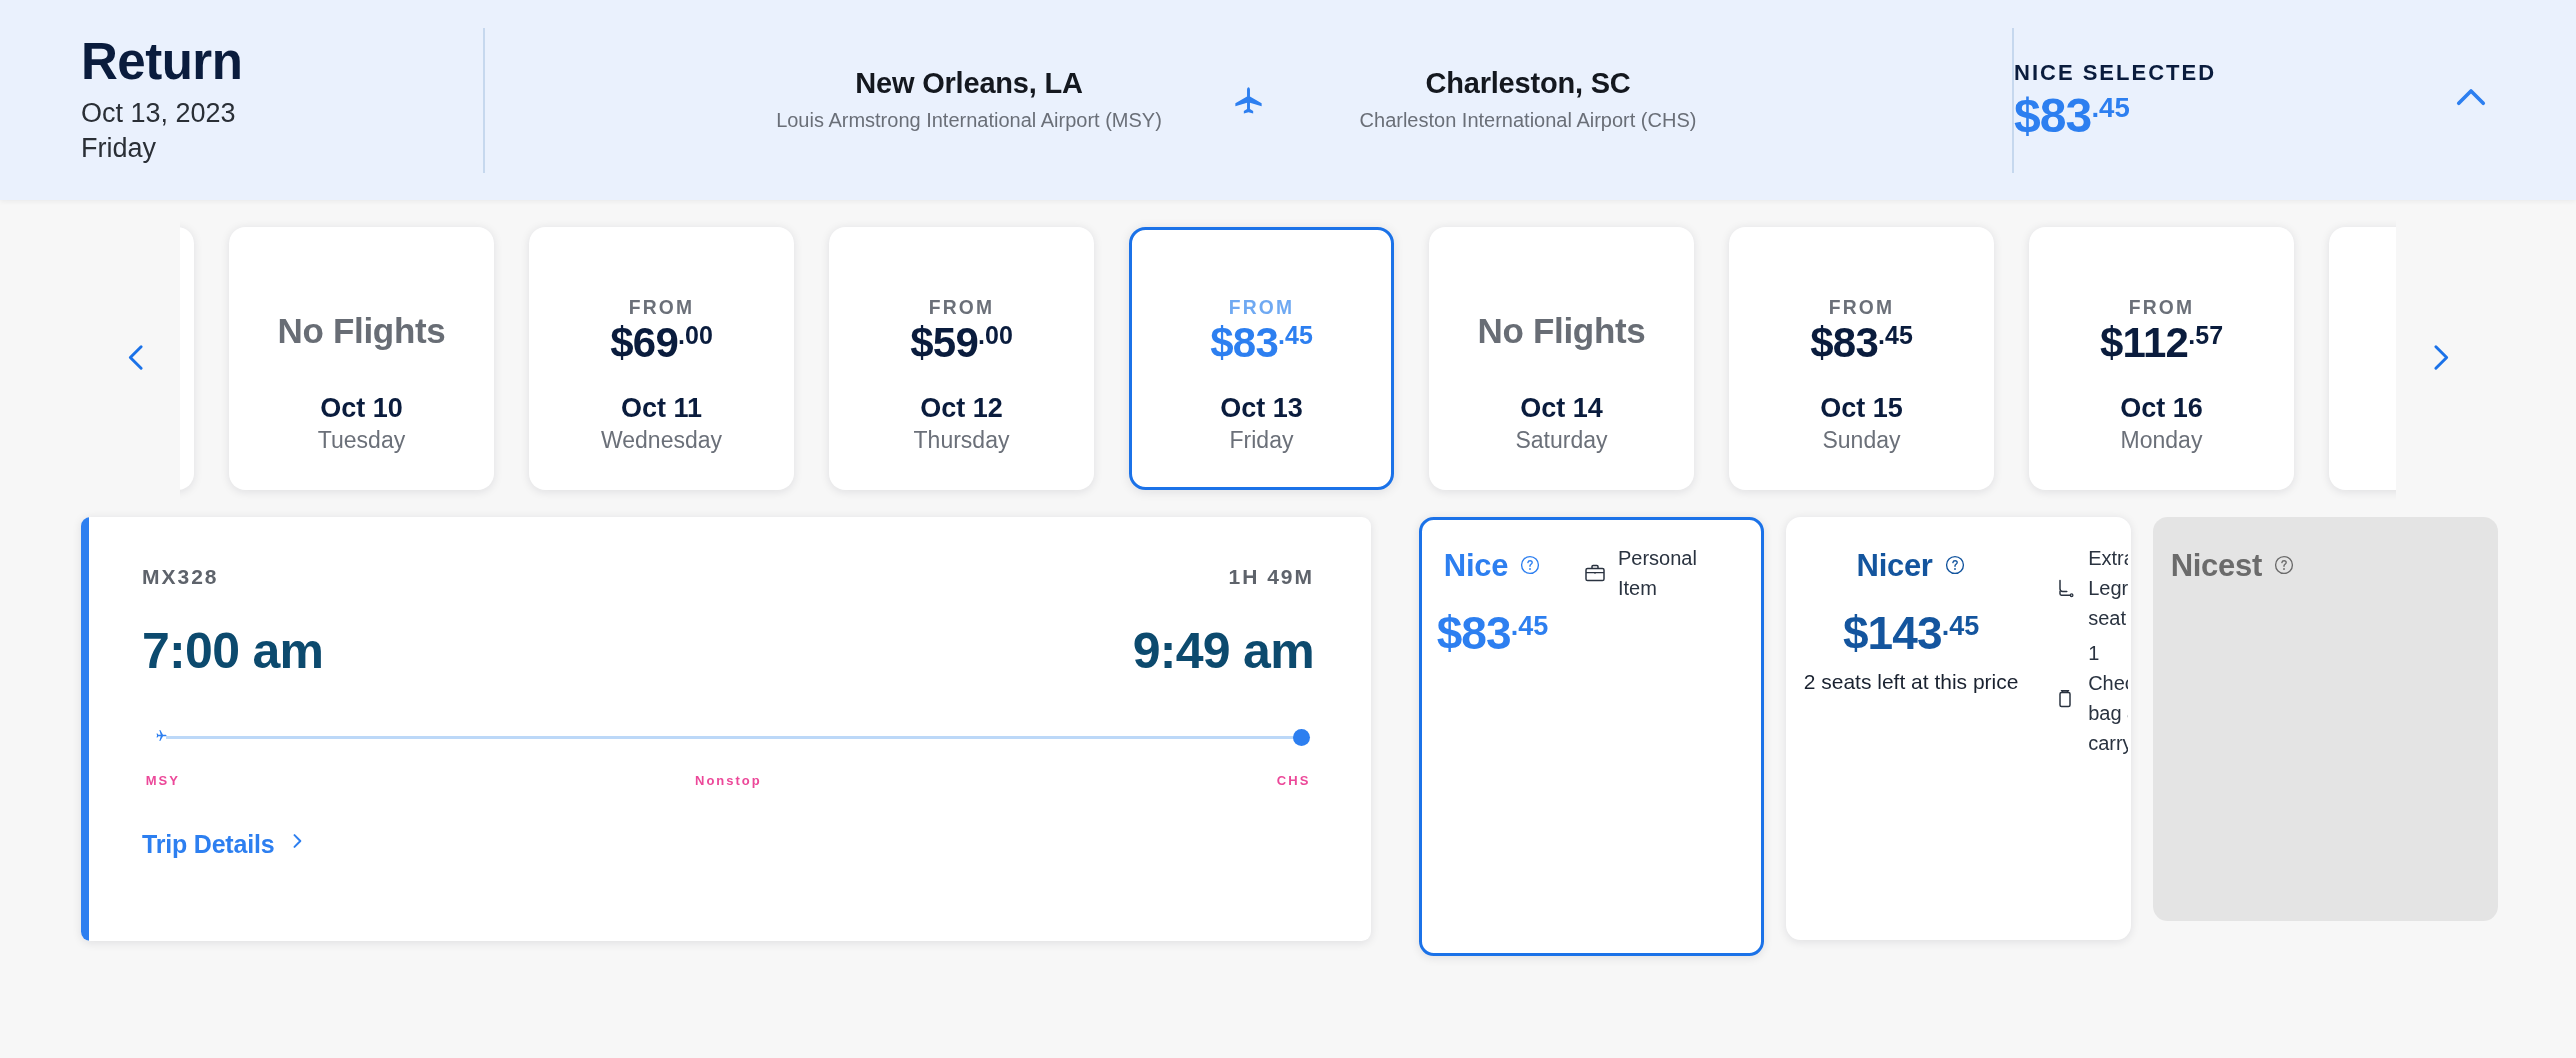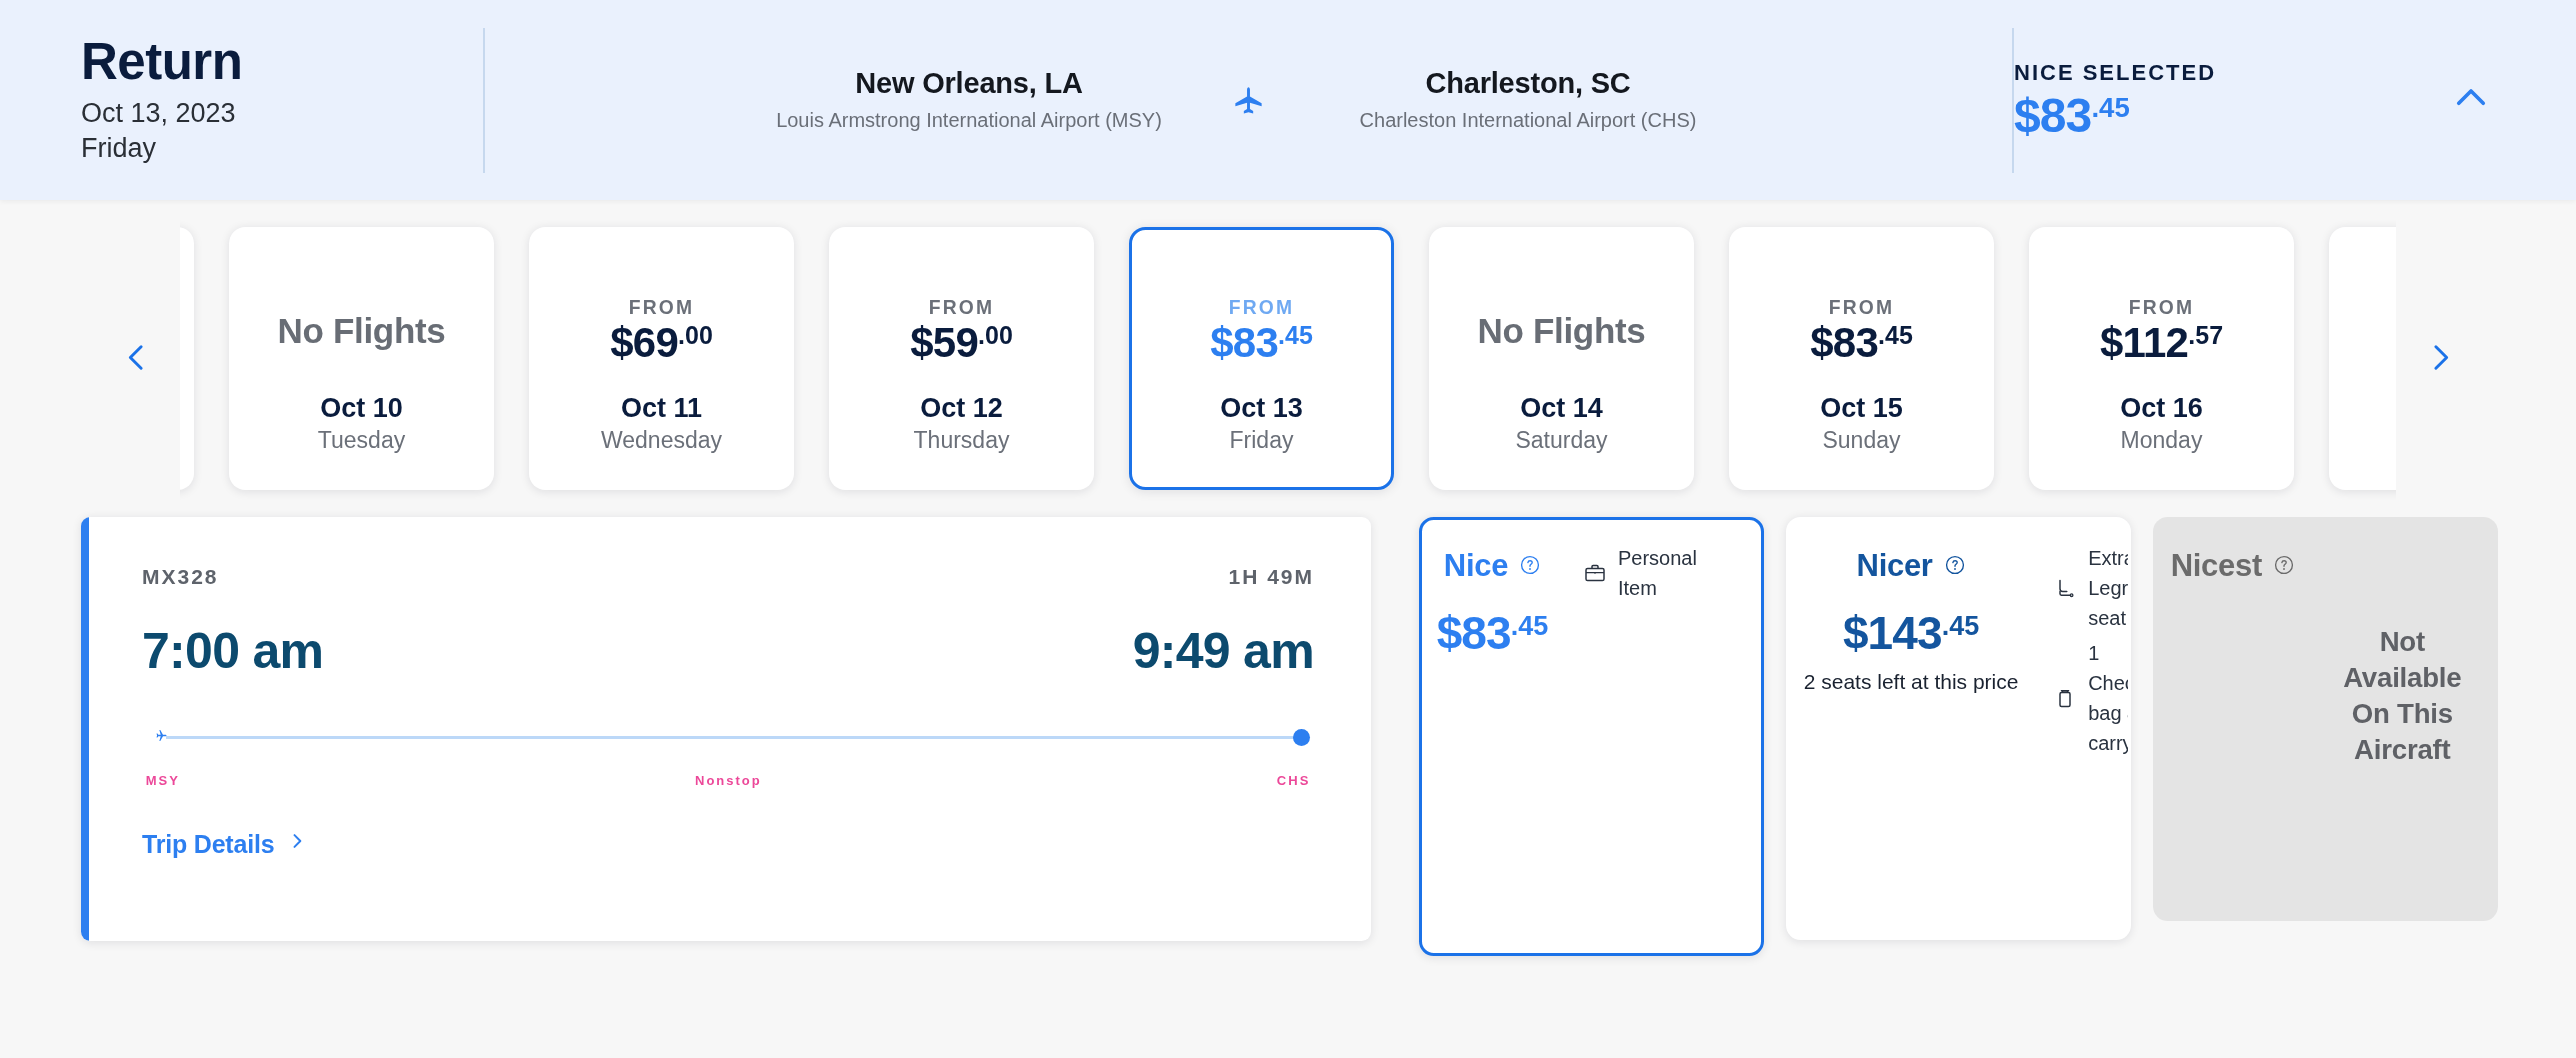--- a/index.html
+++ b/index.html
@@ -741,18 +741,17 @@
           <span>Nicest</span>
           <span>
             <svg width="22" height="22" viewBox="0 0 24 24" fill="none" aria-hidden="true">
               <circle cx="12" cy="12" r="9.2" stroke="#6b6b6b" stroke-width="1.5"></circle>
               <path d="M9.7 9.3c.2-1.3 1.2-2 2.4-2 1.3 0 2.3.8 2.3 2 0 1.1-.7 1.6-1.5 2.1-.6.4-.9.8-.9 1.5v.4" stroke="#6b6b6b" stroke-width="1.5" stroke-linecap="round"></path>
               <circle cx="12" cy="16.4" r="1" fill="#6b6b6b"></circle>
             </svg>
           </span>
         </div>
       </div>
-      <div class="unavailable-msg">Not Available On This Aircraft</div>
     </div>
 
   </div>
 </div>
 
 
 </body></html>

